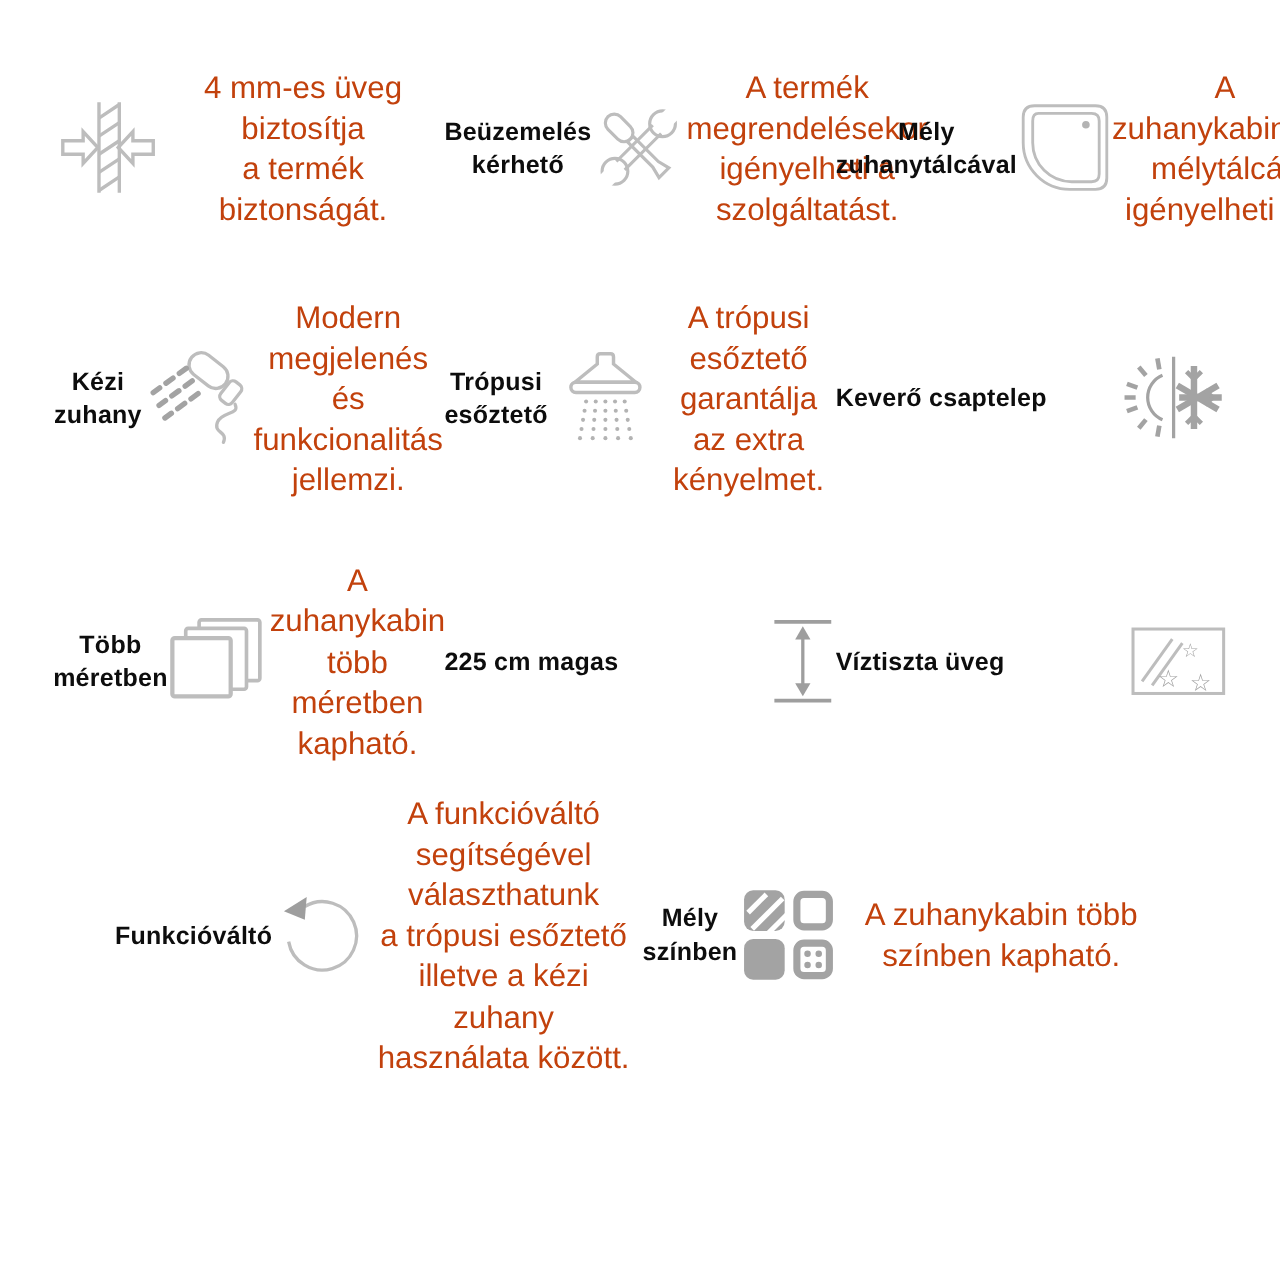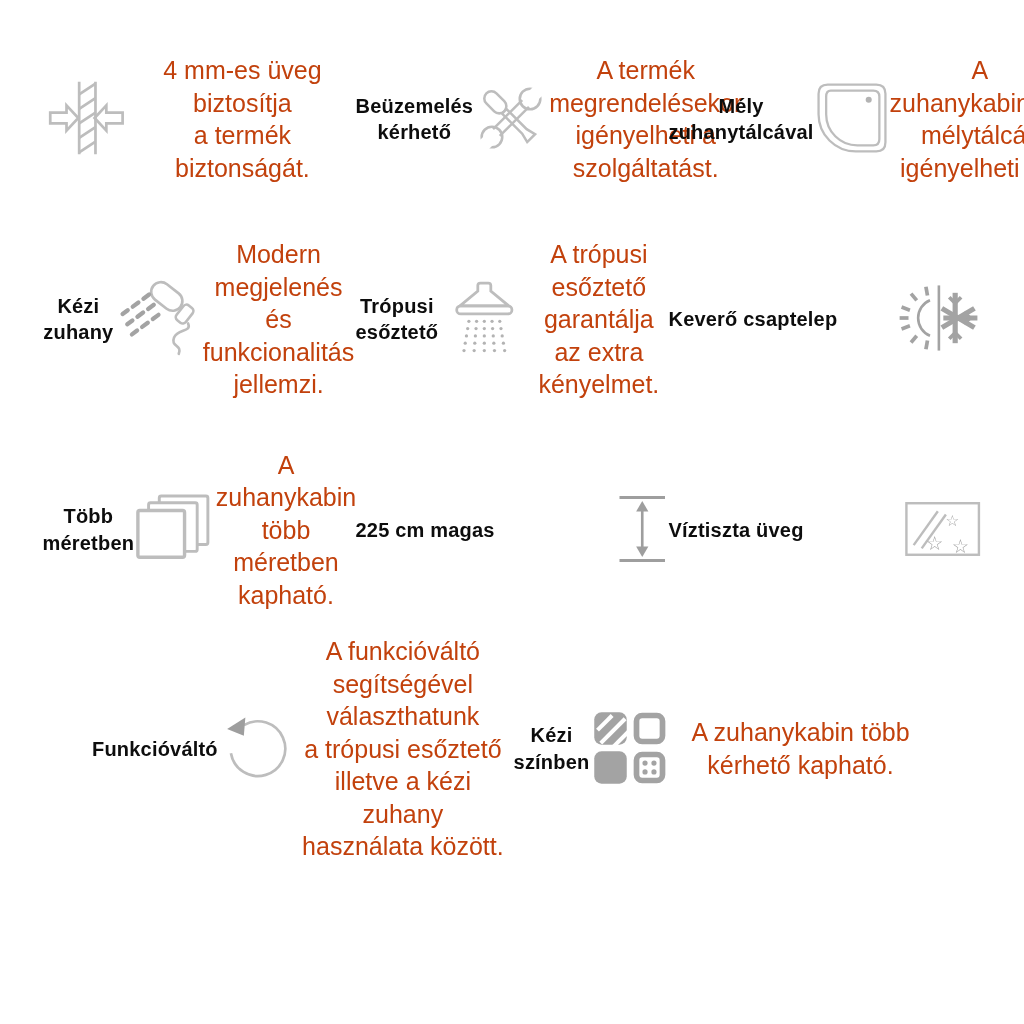--- a/index.html
+++ b/index.html
@@ -242,37 +242,37 @@
           <path d="M34,20 A36,36 0 1 1 17,57" fill="none" stroke="#bdbdbd" stroke-width="3.5"></path>
           <polygon points="36,10 12,25 34,34" fill="#9e9e9e"></polygon>
         </svg>
       </div>
       <div class="desc">A funkcióváltó segítségével választhatunk
 a trópusi esőztető illetve a kézi zuhany
 használata között.</div>
     </div>
 
     <div class="cell wide">
-      <div class="title">Kézi színben</div>
+      <div class="title">Mély színben</div>
       <div class="iconbox">
         <svg viewBox="0 0 96 96" height="78" aria-hidden="true">
           <rect x="4" y="4" width="40" height="40" rx="9" fill="#a3a3a3"></rect>
           <g stroke="#ffffff" stroke-width="5" fill="none">
             <path d="M8,26 L26,8"></path>
             <path d="M12,42 L42,12"></path>
             <path d="M28,46 L46,28"></path>
           </g>
           <rect x="56" y="8" width="32" height="32" rx="7" fill="#ffffff" stroke="#a3a3a3" stroke-width="7"></rect>
           <rect x="4" y="52" width="40" height="40" rx="9" fill="#a3a3a3"></rect>
           <rect x="56" y="56" width="32" height="32" rx="7" fill="#ffffff" stroke="#a3a3a3" stroke-width="7"></rect>
           <g fill="#a3a3a3">
             <circle cx="66.5" cy="66.5" r="3.2"></circle>
             <circle cx="77.5" cy="66.5" r="3.2"></circle>
             <circle cx="66.5" cy="77.5" r="3.2"></circle>
             <circle cx="77.5" cy="77.5" r="3.2"></circle>
           </g>
         </svg>
       </div>
-      <div class="desc">A zuhanykabin több kérhető kapható.</div>
+      <div class="desc">A zuhanykabin több színben kapható.</div>
     </div>
   </div>
 
 </div>
 
 </body></html>

